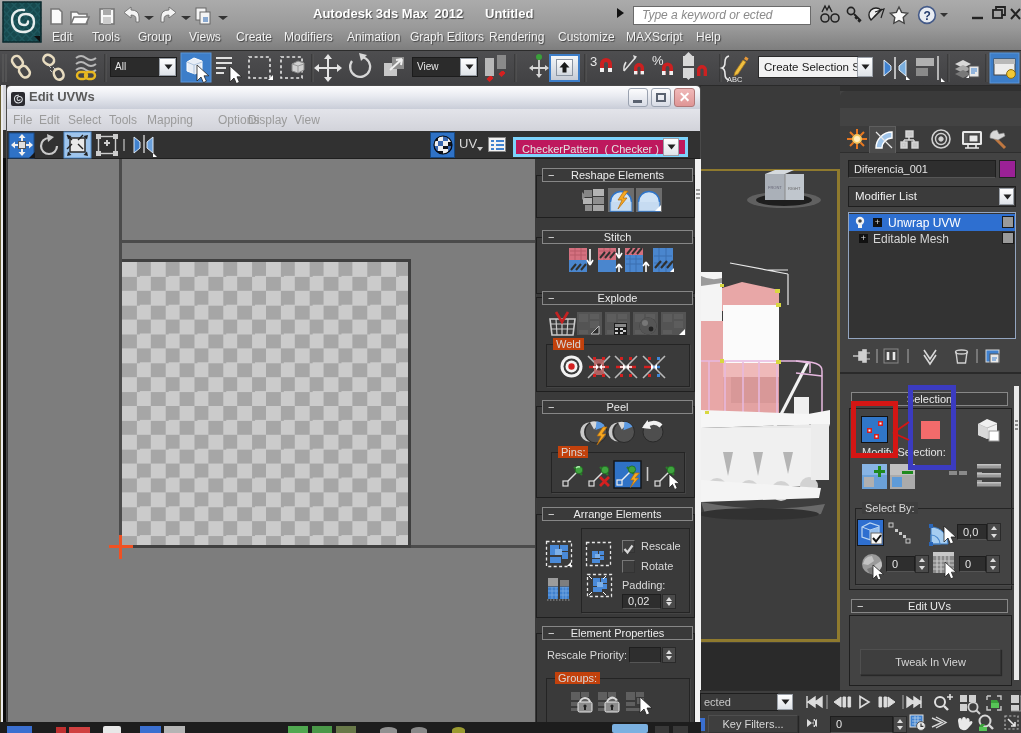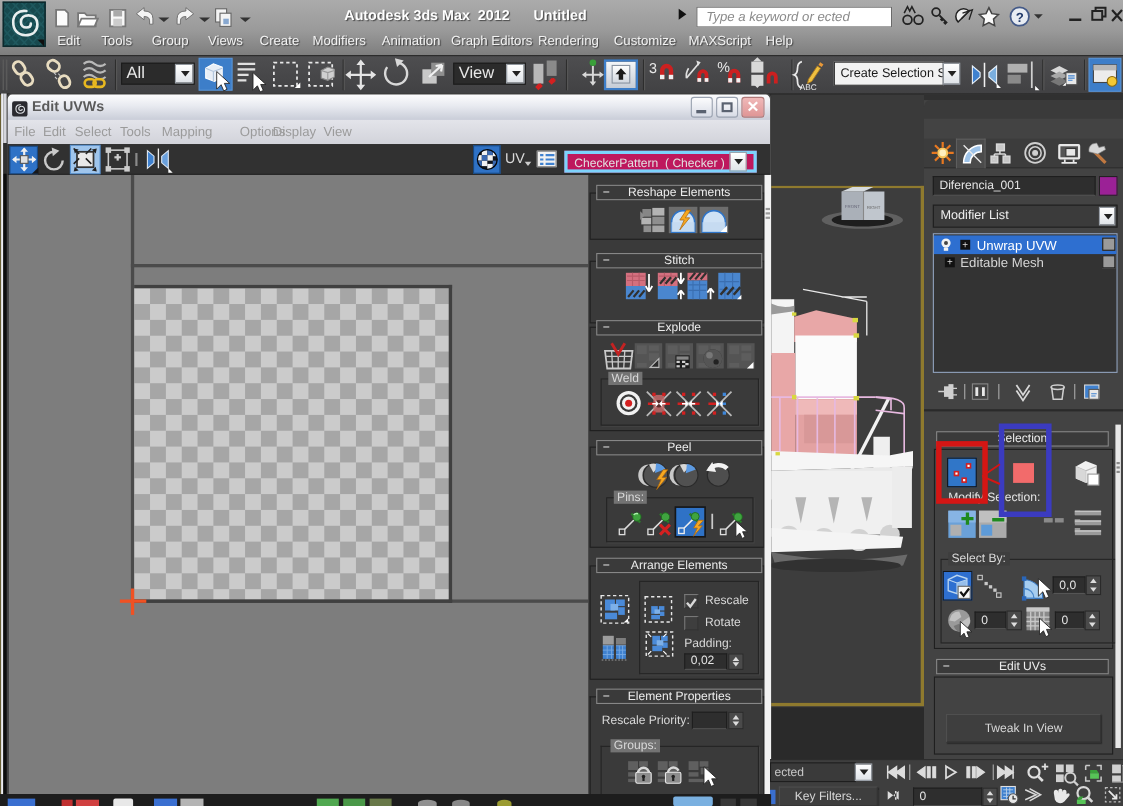--- a/index.html
+++ b/index.html
@@ -4,38 +4,38 @@
 *{margin:0;padding:0;box-sizing:border-box;font-family:"Liberation Sans",sans-serif;}
 html,body{width:1021px;height:733px;overflow:hidden;background:#2a2a2a;}
 #root{position:relative;width:1021px;height:733px;}
 .abs{position:absolute;}
 .tshad{text-shadow:1px 1px 1px rgba(0,0,0,.55);}
 
 #topbar{left:0;top:0;width:1021px;height:50px;background:linear-gradient(#ababab,#9a9a9a 55%,#7e7e7e);}
 .menuitem{position:absolute;top:30px;color:#f2f2f2;font-size:12px;text-shadow:1px 1px 1px #444;}
 
 #maintb{left:0;top:50px;width:1021px;height:36px;background:linear-gradient(#4e4e50,#414143);border-top:1px solid #2c2c2c;border-bottom:1px solid #2a2a2a;}
-.ddfield{position:absolute;background:#2b2b2b;border:1px solid #1c1c1c;color:#e8e8e8;font-size:15px;line-height:18px;padding-left:4px;}
+.ddfield{position:absolute;background:#2b2b2b;border:1px solid #1c1c1c;color:#e8e8e8;font-size:10px;line-height:18px;padding-left:4px;}
 .ddbtn{position:absolute;background:linear-gradient(#fff,#dfe3e8);border:1px solid #9aa0a8;color:#222;}
 .chev{position:absolute;left:50%;top:50%;width:7px;height:4px;transform:translate(-50%,-60%);}
 .chev:before{content:"";position:absolute;left:0;top:0;border:4px solid transparent;border-top:5px solid #222;border-bottom:0;}
 
 #dlg{left:6px;top:85px;width:695px;height:637px;background:#3a3a3a;border:1px solid #4a4a4a;border-radius:4px 4px 0 0;}
 #dlgtitle{left:0;top:0;width:693px;height:23px;background:linear-gradient(#fdfdfe,#e8eaf0 45%,#c9cdd8);border-radius:4px 4px 0 0;}
 #dlgmenu{left:0;top:23px;width:693px;height:22px;background:linear-gradient(#e3e4ea,#d2d3da);}
 .dmenu{position:absolute;top:27px;color:#9b9b9b;font-size:12px;}
 #dlgtb{left:0;top:45px;width:693px;height:28px;background:#313131;border-bottom:1px solid #1f1f1f;}
 #canvas{left:1px;top:73px;width:527px;height:563px;background:#7d7d7d;}
 #panel{left:528px;top:73px;width:160px;height:563px;background:#3a3a3a;}
 #dlgscroll{left:688px;top:73px;width:6px;height:563px;background:#f2f2f2;}
 .rollhead{position:absolute;left:6px;width:151px;height:14px;background:#3a3a3a;border:1px solid #878787;color:#ececec;font-size:11px;text-align:center;line-height:13px;}
 .rollhead b{position:absolute;left:5px;top:0;font-weight:normal;}
 .groupbox{position:absolute;border:1px solid #1f1f1f;box-shadow:inset 0 0 0 1px #4a4a4a00, -1px -1px 0 #55555500;}
 .gbox{position:absolute;border:1px solid #242424;box-shadow:1px 1px 0 rgba(90,90,90,.35);}
-.glabel{position:absolute;color:#d8d8d8;font-size:11px;background:#737373;padding:0 3px;}
+.glabel{position:absolute;color:#d8d8d8;font-size:11px;background:#c2410c;padding:0 3px;}
 
 #cpanel{left:840px;top:86px;width:181px;height:647px;background:#434343;}
 .field{position:absolute;background:#2e2e2e;border:1px solid #1e1e1e;border-bottom-color:#555;color:#e4e4e4;font-size:11px;padding-left:5px;}
 .spin{position:absolute;width:14px;background:#4a4a4a;border:1px solid #2a2a2a;}
 .spin:before,.spin:after{content:"";position:absolute;left:50%;transform:translateX(-50%);border:3px solid transparent;}
 .spin:before{top:2px;border-bottom:4px solid #ddd;border-top:0;}
 .spin:after{bottom:2px;border-top:4px solid #ddd;border-bottom:0;}
 .cbx{position:absolute;width:13px;height:13px;background:#3e3e3e;border:1px solid #777;border-right-color:#333;border-bottom-color:#333;}
 .btn{position:absolute;background:#3e3e3e;border:1px solid #333;border-top-color:#4f4f4f;border-left-color:#4f4f4f;box-shadow:1px 1px 1px rgba(0,0,0,.4);color:#d6d6d6;font-size:11px;text-align:center;}
 

